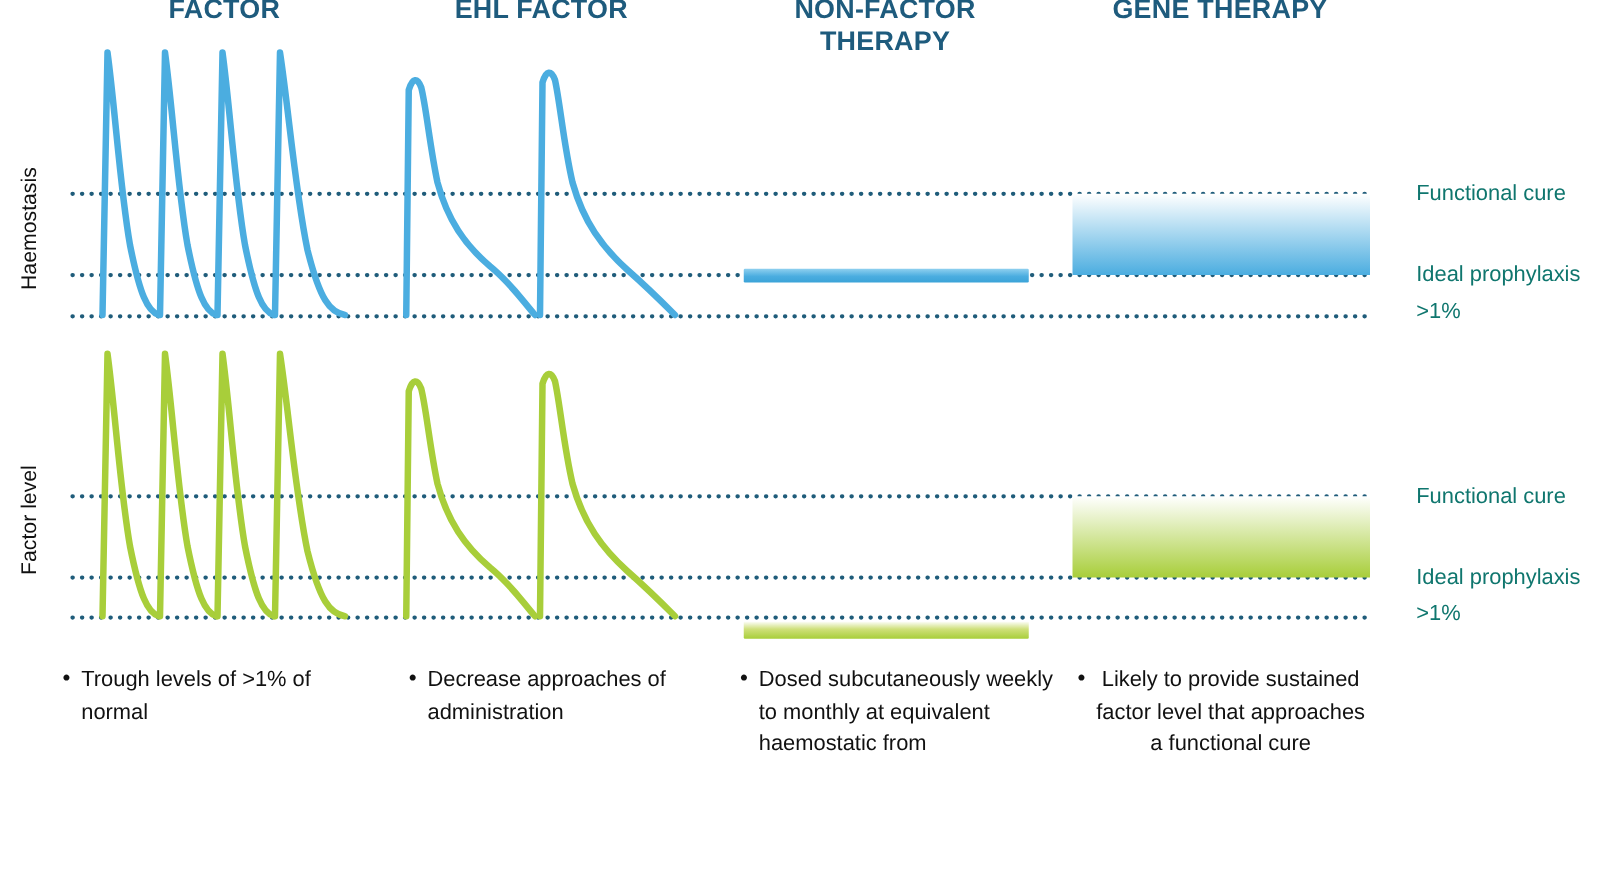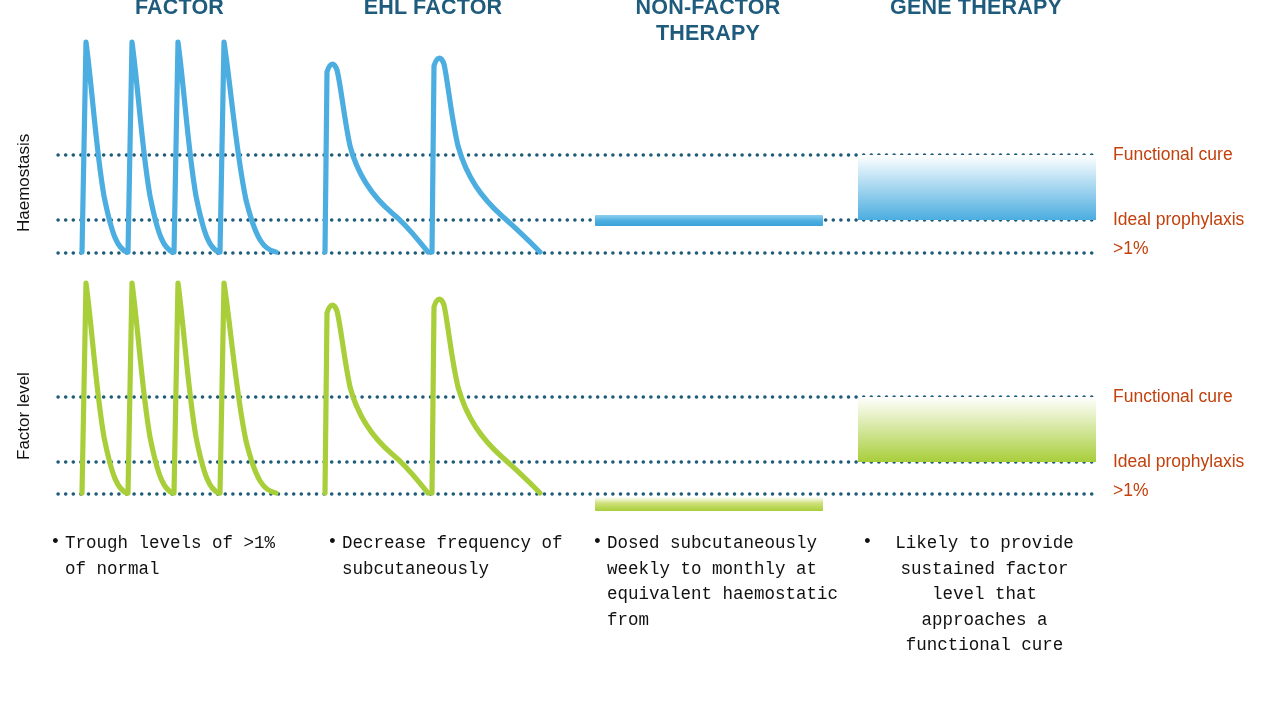--- a/index.html
+++ b/index.html
@@ -13,28 +13,28 @@
   .col-head{
     position:absolute;text-align:center;
     color:#1e5b7d;font-weight:bold;font-size:21.5px;
     letter-spacing:.2px;line-height:26px;
   }
   .axis-label{
     position:absolute;font-size:17px;color:#111;
     transform-origin:left top;white-space:nowrap;
   }
   .ref-label{
-    position:absolute;font-size:17.5px;color:#c2410c;white-space:nowrap;
+    position:absolute;font-size:17.5px;color:#0f766e;white-space:nowrap;margin-left:20px;
   }
   .bullets{
     position:absolute;font-size:17.5px;line-height:25.5px;color:#111;
   }
   .bullets ul{margin:0;padding:0;list-style:none;}
   .bullets li{
-    position:relative;padding-left:17px;margin:0 0 0 0;font-family:Liberation Mono, monospace;
+    position:relative;padding-left:17px;margin:0 0 0 0;
   }
   .bullets li:before{
     content:"\2022";position:absolute;left:2px;top:-1px;font-size:18px;
   }
 </style>
 </head>
 <body>
 
 <svg id="fig" viewBox="0 0 1280 705" xmlns="http://www.w3.org/2000/svg">
   <defs>
@@ -133,21 +133,21 @@
 <div class="ref-label" style="left:1113px;top:480px;">&gt;1%</div>
 
 <div class="bullets" style="left:48px;top:531px;width:250px;">
   <ul>
     <li>Trough levels of &gt;1% of normal</li>
   </ul>
 </div>
 
 <div class="bullets" style="left:325px;top:531px;width:240px;">
   <ul>
-    <li>Decrease frequency of subcutaneously</li>
+    <li>Decrease approaches of administration</li>
   </ul>
 </div>
 
 <div class="bullets" style="left:590px;top:531px;width:255px;">
   <ul>
     <li>Dosed subcutaneously weekly to monthly at equivalent haemostatic from</li>
   </ul>
 </div>
 
 <div class="bullets" style="left:860px;top:531px;width:232px;text-align:center;">

